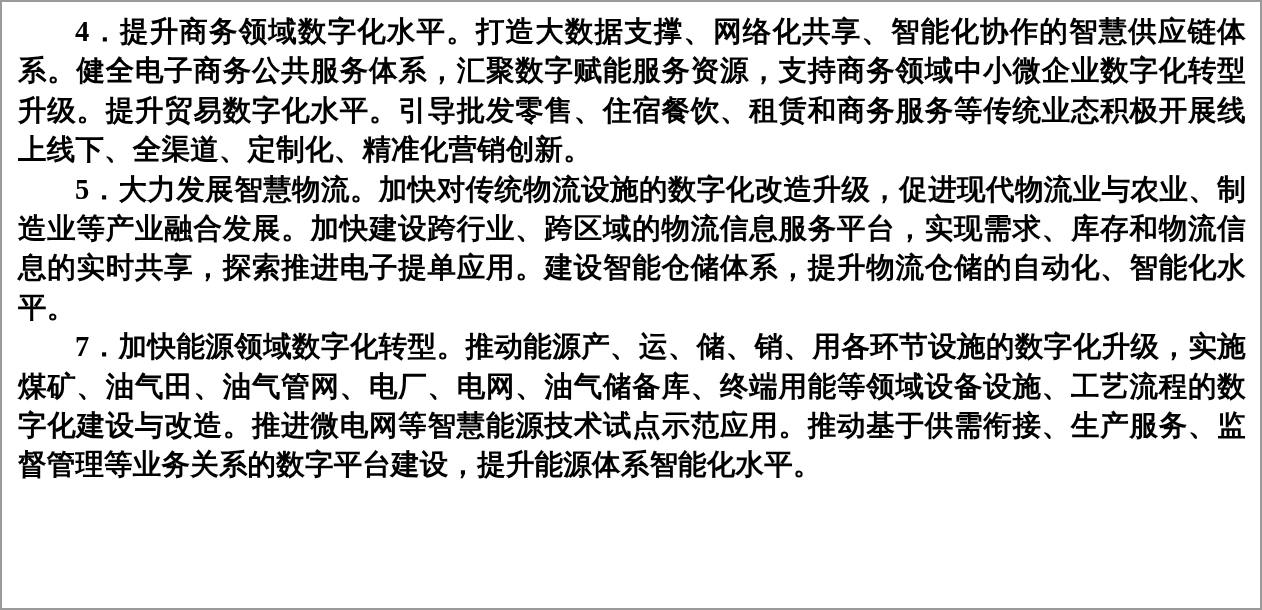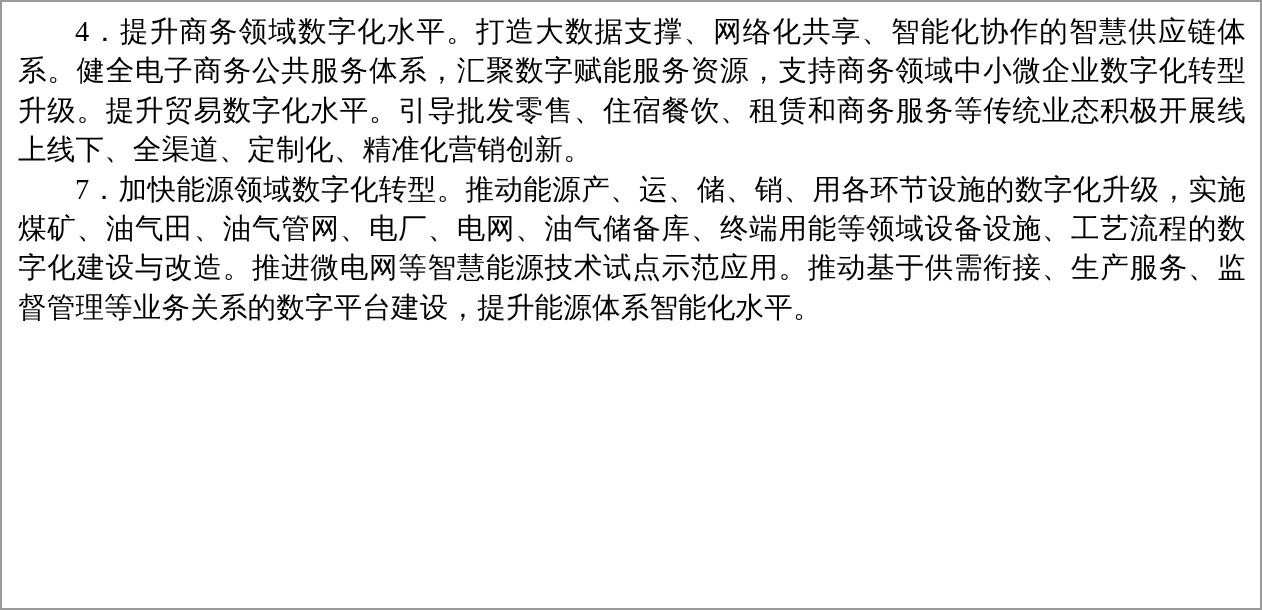--- a/index.html
+++ b/index.html
@@ -19,35 +19,37 @@
     width: 1262px;
     height: 610px;
     border: 2px solid #9a9a9a;
     background: #ffffff;
     padding: 10px 14px 10px 16px;
   }
   .doc-body {
     box-sizing: border-box;
     width: 100%;
     height: 100%;
+    font-weight: bold;
   }
   p.para {
     margin: 0;
     padding: 0;
     font-size: 28.5px;
     line-height: 39.4px;
     text-indent: 2em;
     text-align: justify;
     text-justify: inter-ideograph;
     letter-spacing: 0.2px;
     word-break: break-all;
     white-space: normal;
   }
 </style>
 </head>
 <body>
 
 <div class="page">
   <div class="doc-body">
     <p class="para">4．提升商务领域数字化水平。打造大数据支撑、网络化共享、智能化协作的智慧供应链体系。健全电子商务公共服务体系，汇聚数字赋能服务资源，支持商务领域中小微企业数字化转型升级。提升贸易数字化水平。引导批发零售、住宿餐饮、租赁和商务服务等传统业态积极开展线上线下、全渠道、定制化、精准化营销创新。</p>
+    <p class="para">5．大力发展智慧物流。加快对传统物流设施的数字化改造升级，促进现代物流业与农业、制造业等产业融合发展。加快建设跨行业、跨区域的物流信息服务平台，实现需求、库存和物流信息的实时共享，探索推进电子提单应用。建设智能仓储体系，提升物流仓储的自动化、智能化水平。</p>
     <p class="para">7．加快能源领域数字化转型。推动能源产、运、储、销、用各环节设施的数字化升级，实施煤矿、油气田、油气管网、电厂、电网、油气储备库、终端用能等领域设备设施、工艺流程的数字化建设与改造。推进微电网等智慧能源技术试点示范应用。推动基于供需衔接、生产服务、监督管理等业务关系的数字平台建设，提升能源体系智能化水平。</p>
   </div>
 </div>
 
 </body></html>

